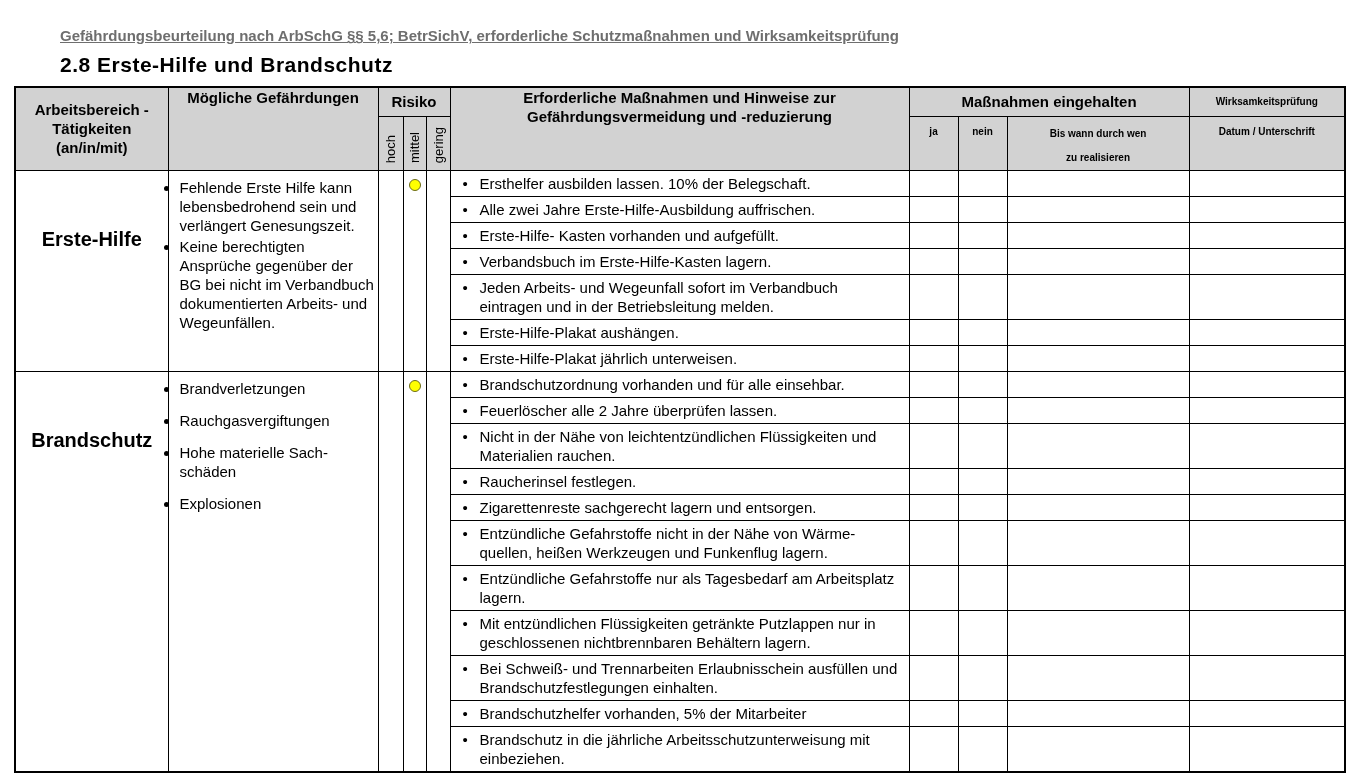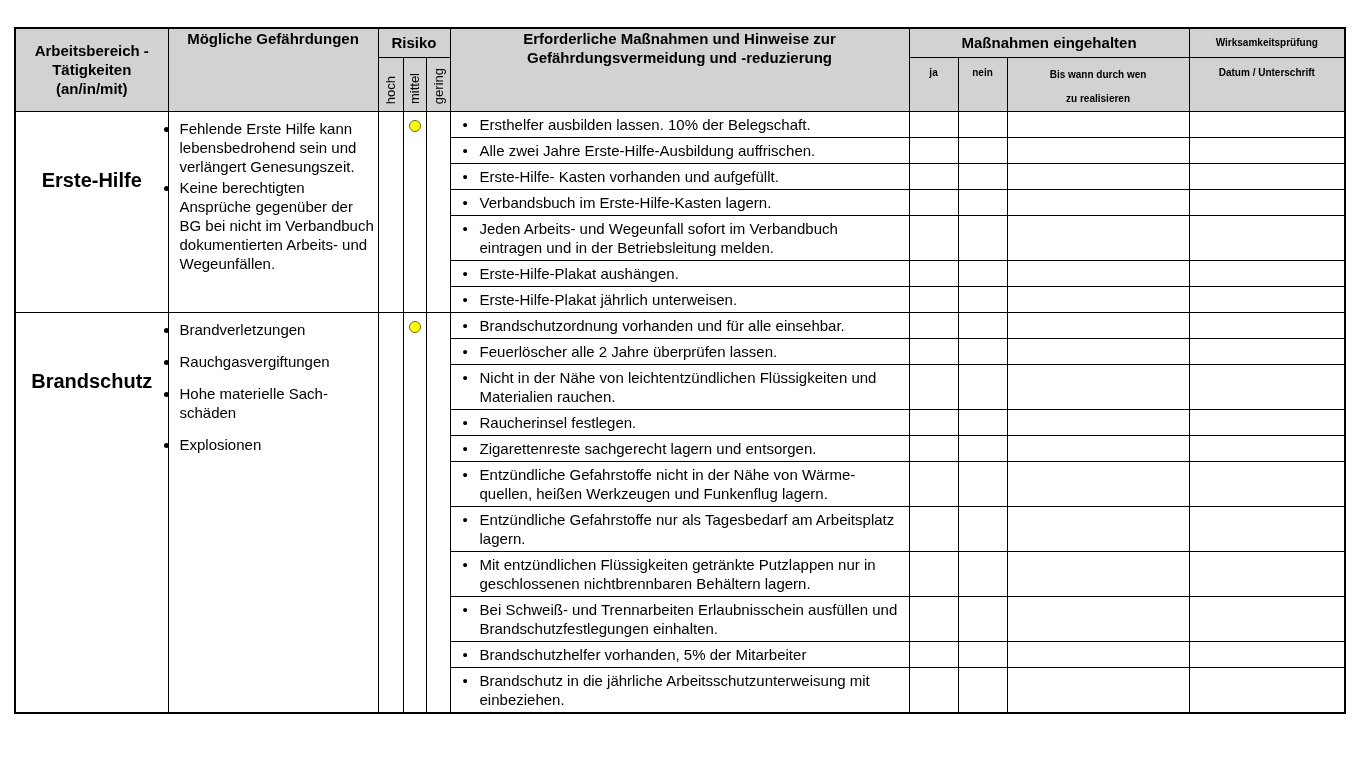--- a/index.html
+++ b/index.html
@@ -74,20 +74,22 @@
     content:"\2022";
     position:absolute;left:12px;top:3px;
     font-size:15px;line-height:19px;
   }
   .blank-cell{min-width:0;}
 </style>
 </head>
 <body>
 
 <div class="doc">
+  <div class="link-heading">Gefährdungsbeurteilung nach ArbSchG §§ 5,6; BetrSichV, erforderliche Schutzmaßnahmen und Wirksamkeitsprüfung</div>
+  <div class="page-title">2.8 Erste-Hilfe und Brandschutz</div>
 
   <table class="assessment">
     <colgroup>
       <col style="width:153px">
       <col style="width:210px">
       <col style="width:25px">
       <col style="width:23px">
       <col style="width:24px">
       <col style="width:459px">
       <col style="width:49px">

